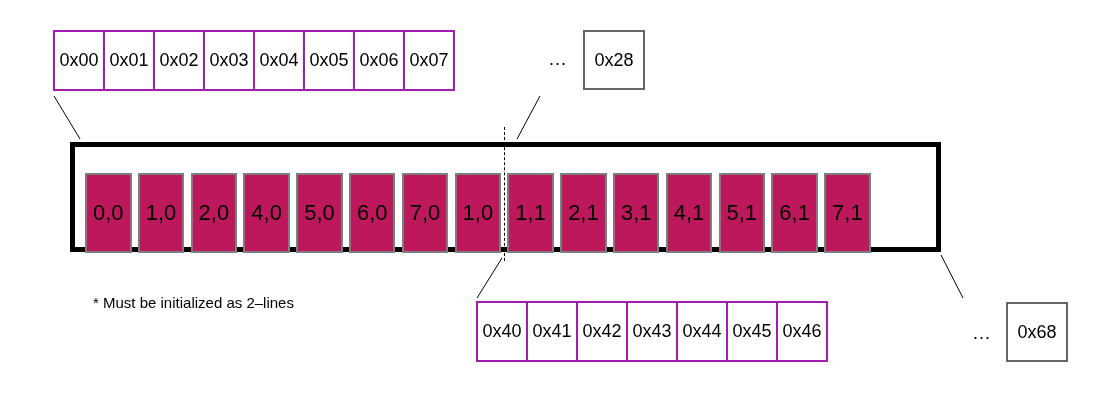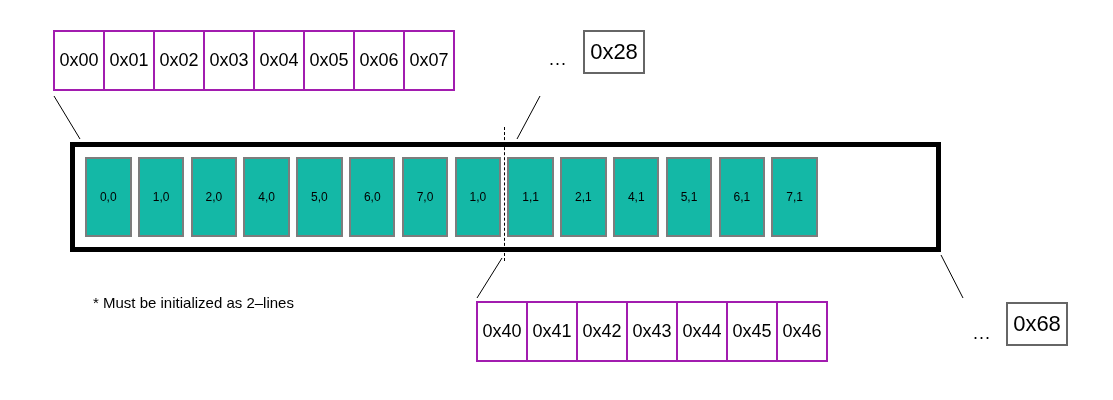--- a/index.html
+++ b/index.html
@@ -10,40 +10,40 @@
   
   .row{position:absolute;display:flex;}
   .abox{
     box-sizing:border-box;width:52px;height:61px;border:2px solid #a21caf;
     margin-left:-2px;display:flex;align-items:center;justify-content:center;
     font-size:18px;background:#fff;
   }
   .abox:first-child{margin-left:0;}
   
   .endbox{
-    position:absolute;box-sizing:border-box;width:62px;height:44px;
+    position:absolute;box-sizing:border-box;width:62px;height:60px;
     border:2px solid #666;display:flex;align-items:center;justify-content:center;
-    font-size:22px;background:#fff;
+    font-size:18px;background:#fff;
   }
   .dots{position:absolute;font-size:18px;line-height:18px;letter-spacing:1px;}
   #top-dots{left:549px;top:50px;}
   #bottom-dots{left:973px;top:324px;}
   #top-row{left:53px;top:30px;}
   #bottom-row{left:476px;top:301px;border-radius:30px;}
   #top-end{left:583px;top:30px;}
   #bottom-end{left:1006px;top:302px;}
   
   #line-box{
     position:absolute;left:70px;top:142px;width:871px;height:110px;
     border:5px solid #000;box-sizing:border-box;background:#fff;
   }
   #cells{position:absolute;left:85px;top:157px;display:flex;gap:6.3px;}
   .cell{
     box-sizing:border-box;width:46.5px;height:80px;border:2px solid #7d7d7d;
-    display:flex;align-items:center;justify-content:center;font-size:12px;background:#14b8a6;
+    display:flex;align-items:center;justify-content:center;font-size:22px;background:#be185d;margin-top:16px;
   }
   
   #split-line{
     position:absolute;left:504px;top:127px;height:134px;width:0;
     border-left:1px dashed #000;
   }
   .connectors{position:absolute;left:0;top:0;pointer-events:none;}
   #footnote{position:absolute;left:93px;top:294px;font-size:15px;}
 </style>
 </head>
@@ -69,20 +69,21 @@
     <div class="cell">0,0</div>
     <div class="cell">1,0</div>
     <div class="cell">2,0</div>
     <div class="cell">4,0</div>
     <div class="cell">5,0</div>
     <div class="cell">6,0</div>
     <div class="cell">7,0</div>
     <div class="cell">1,0</div>
     <div class="cell">1,1</div>
     <div class="cell">2,1</div>
+    <div class="cell">3,1</div>
     <div class="cell">4,1</div>
     <div class="cell">5,1</div>
     <div class="cell">6,1</div>
     <div class="cell">7,1</div>
   </div>
   <div id="split-line"></div>
 
   <svg class="connectors" width="1113" height="400" viewBox="0 0 1113 400">
     <line x1="54" y1="96" x2="80" y2="139" stroke="#000" stroke-width="1"></line>
     <line x1="540" y1="96" x2="517" y2="139" stroke="#000" stroke-width="1"></line>

